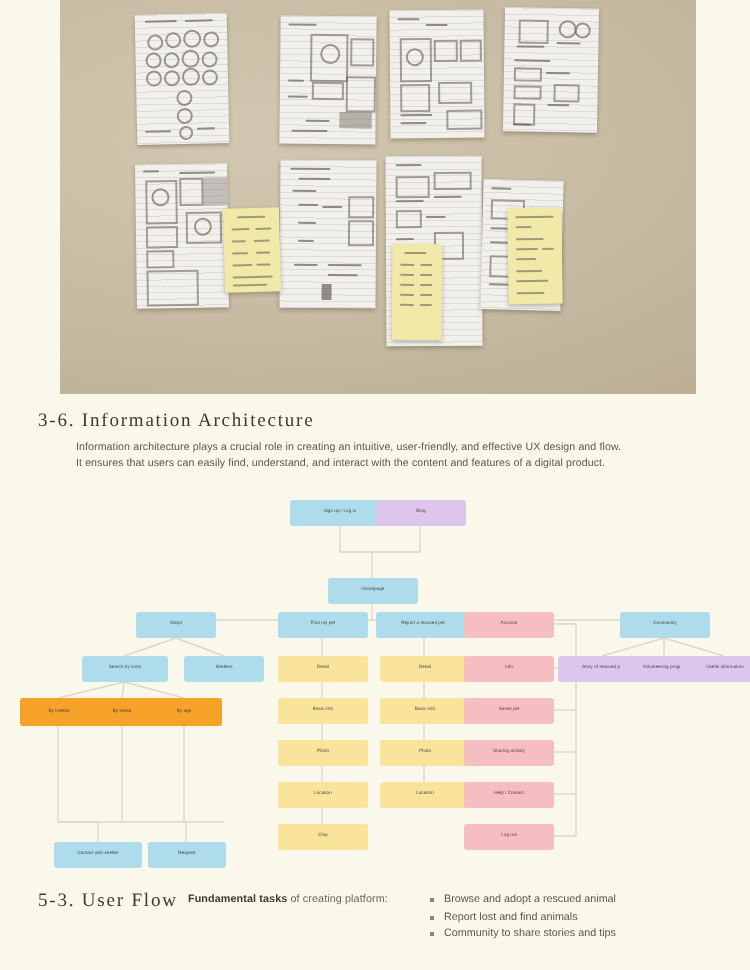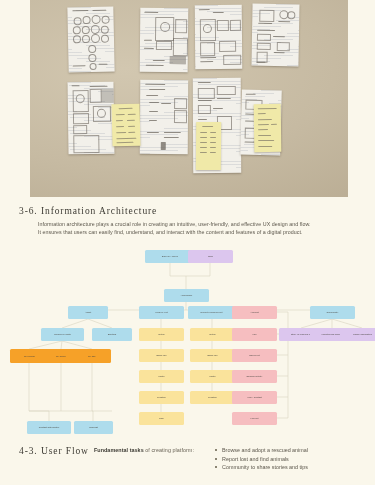--- a/index.html
+++ b/index.html
@@ -390,21 +390,21 @@
     <div class="node c-pink" style="left: 232px; top: 105px; width: 45px; height: 13px;">Saved pet</div>
     <div class="node c-pink" style="left: 232px; top: 126px; width: 45px; height: 13px;">Sharing activity</div>
     <div class="node c-pink" style="left: 232px; top: 147px; width: 45px; height: 13px;">Help / Contact</div>
     <div class="node c-pink" style="left: 232px; top: 168px; width: 45px; height: 13px;">Log out</div>
     <div class="node c-blue" style="left: 310px; top: 62px; width: 45px; height: 13px;">Community</div>
     <div class="node c-purple" style="left: 279px; top: 84px; width: 45px; height: 13px;">Story of rescued pet</div>
     <div class="node c-purple" style="left: 310px; top: 84px; width: 45px; height: 13px;">Volunteering program</div>
     <div class="node c-purple" style="left: 340px; top: 84px; width: 45px; height: 13px;">Useful information</div>
   </div>
 
-<div class="sec-head" id="sec33-head">4-3. User Flow</div>
+<div class="sec-head" id="sec33-head">5-3. User Flow</div>
 
 <div class="task-lead">
   <b>Fundamental tasks</b><span> of creating platform:</span>
 </div>
 
 <ul class="task-list" id="task-list">
     <li>Browse and adopt a rescued animal</li>
     <li>Report lost and find animals</li>
     <li>Community to share stories and tips</li>
   </ul>

